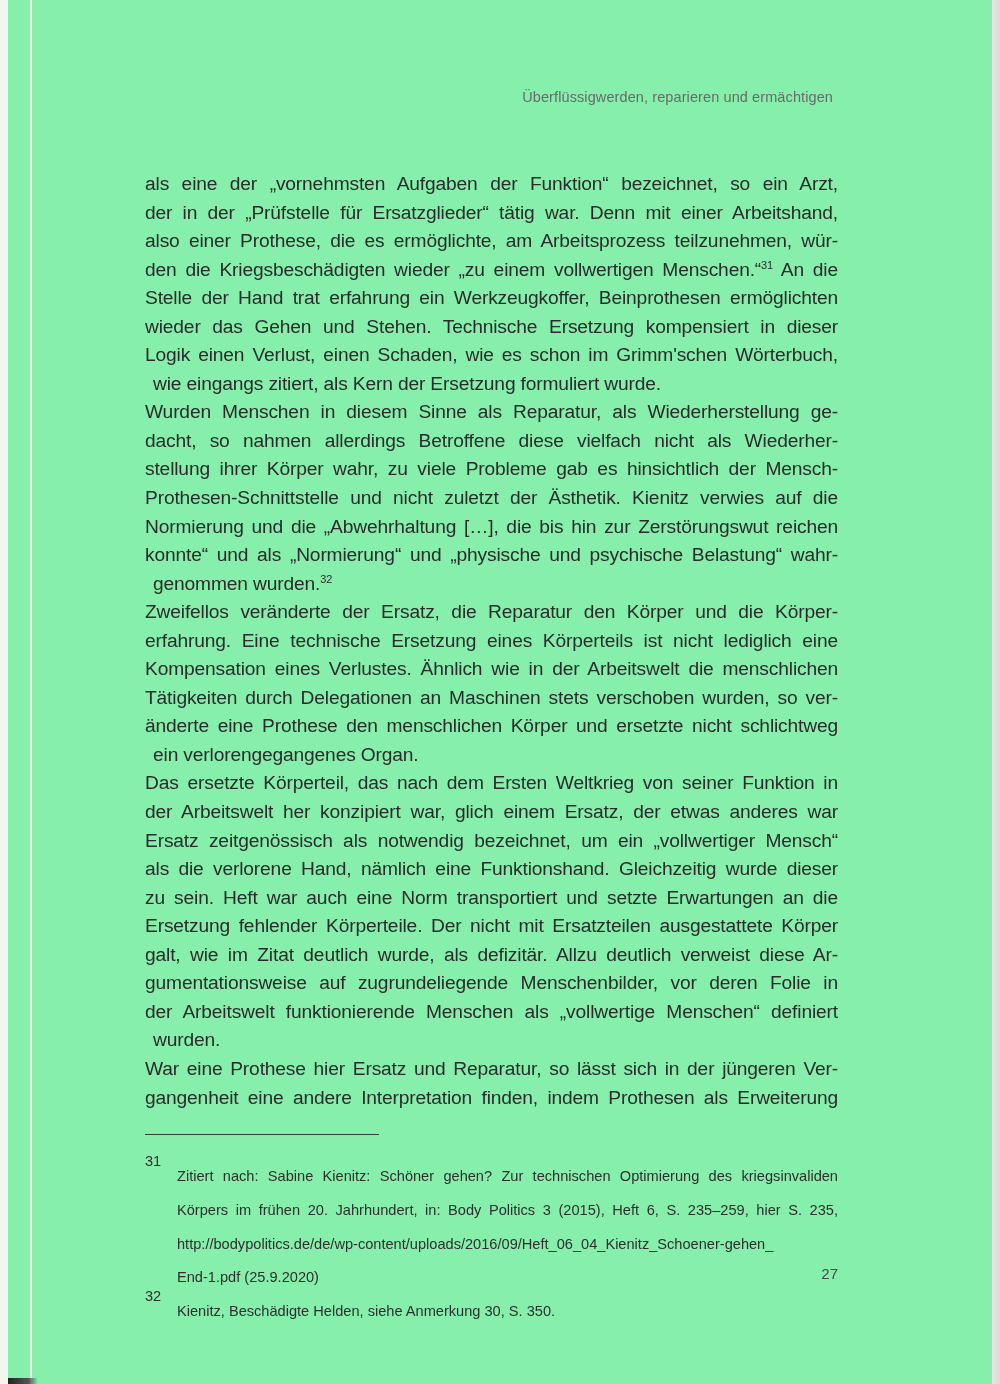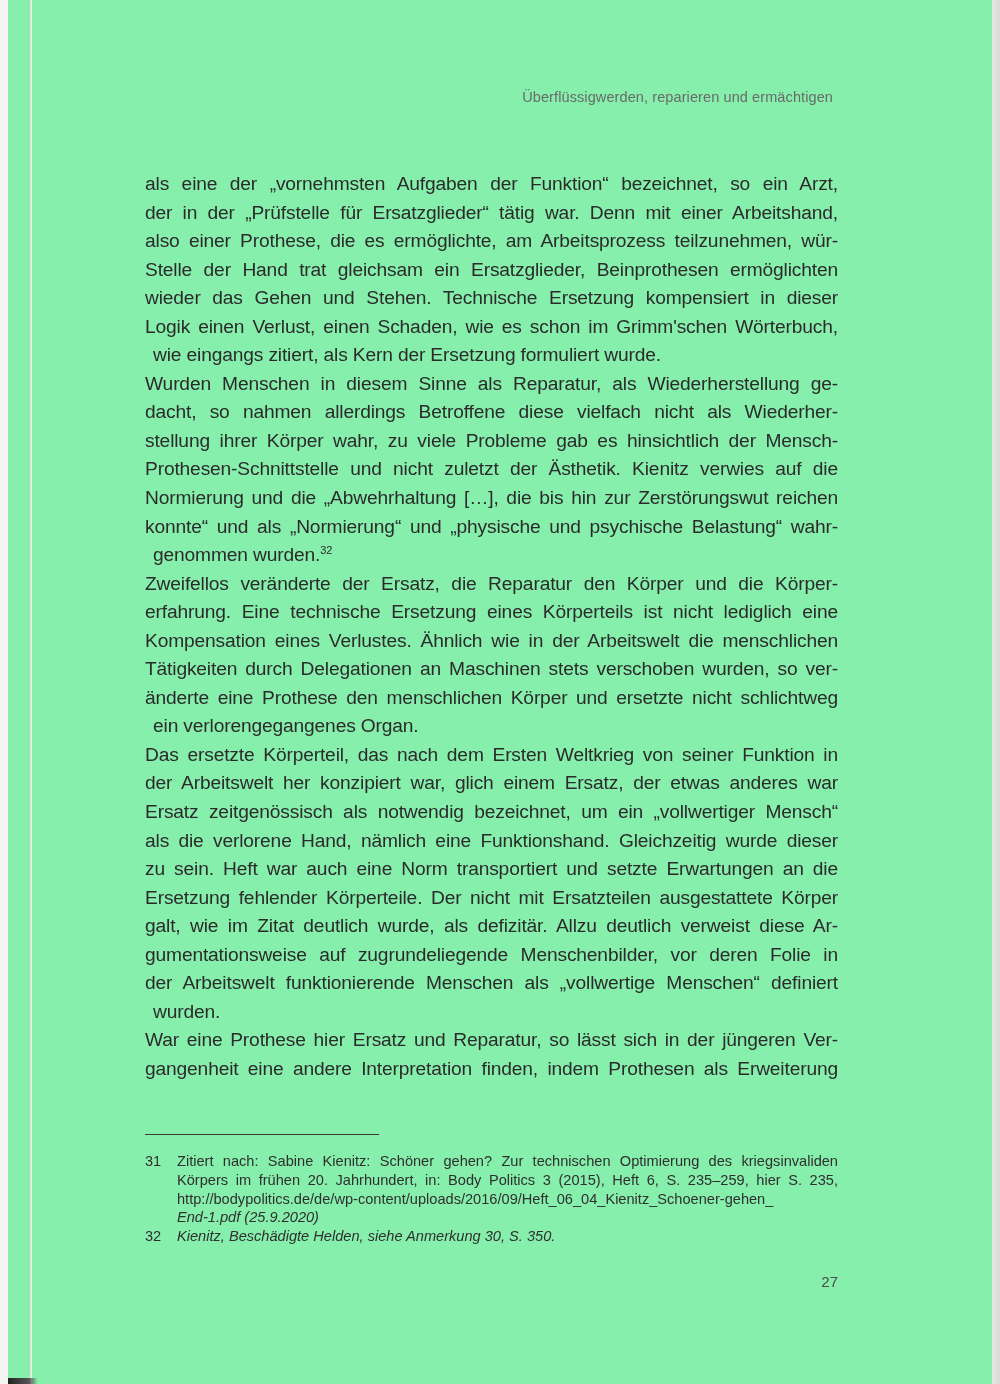--- a/index.html
+++ b/index.html
@@ -106,49 +106,49 @@
       flex: 0 0 32px;
     }
     .fn-body {
       flex: 1;
     }
     .fn-line {
       display: block;
       white-space: nowrap;
       text-align: justify;
       text-align-last: justify;
+      margin-top: 15px;
     }
     .fn-line.last {
       text-align-last: left;
-      font-style: italic;
     }
     .page-number {
       position: absolute;
       top: 1265px;
       right: 170px;
       font-size: 15px;
       color: #4a4a4a;
-      margin-top: 8px;
     }
   </style>
 </head>
 <body>
 
 <div class="page">
   <div class="left-edge"></div>
   <div class="right-edge"></div>
   <div class="corner-shadow"></div>
 
   <div class="running-header">Überflüssigwerden, reparieren und ermächtigen</div>
 
   <div class="body-text" id="body-text">
       <span class="line"><span>als eine der „vornehmsten Aufgaben der Funktion“ bezeichnet, so ein Arzt,</span></span>
       <span class="line"><span>der in der „Prüfstelle für Ersatzglieder“ tätig war. Denn mit einer Arbeitshand,</span></span>
       <span class="line"><span>also einer Prothese, die es ermöglichte, am Arbeitsprozess teilzunehmen, wür-</span></span>
-      <span class="line"><span>Stelle der Hand trat gleichsam ein Ersatzglieder, Beinprothesen ermöglichten</span></span>
+      <span class="line"><span>den die Kriegsbeschädigten wieder „zu einem vollwertigen Menschen.“</span><sup>31</sup><span style="white-space: pre;"> An die</span></span>
+      <span class="line"><span>Stelle der Hand trat erfahrung ein Werkzeugkoffer, Beinprothesen ermöglichten</span></span>
       <span class="line"><span>wieder das Gehen und Stehen. Technische Ersetzung kompensiert in dieser</span></span>
       <span class="line"><span>Logik einen Verlust, einen Schaden, wie es schon im Grimm'schen Wörterbuch,</span></span>
       <span class="line last"><span>wie eingangs zitiert, als Kern der Ersetzung formuliert wurde.</span></span>
       <span class="line"><span>Wurden Menschen in diesem Sinne als Reparatur, als Wiederherstellung ge-</span></span>
       <span class="line"><span>dacht, so nahmen allerdings Betroffene diese vielfach nicht als Wiederher-</span></span>
       <span class="line"><span>stellung ihrer Körper wahr, zu viele Probleme gab es hinsichtlich der Mensch-</span></span>
       <span class="line"><span>Prothesen-Schnittstelle und nicht zuletzt der Ästhetik. Kienitz verwies auf die</span></span>
       <span class="line"><span>Normierung und die „Abwehrhaltung […], die bis hin zur Zerstörungswut reichen</span></span>
       <span class="line"><span>konnte“ und als „Normierung“ und „physische und psychische Belastung“ wahr-</span></span>
       <span class="line last"><span>genommen wurden.</span><sup>32</sup></span>

